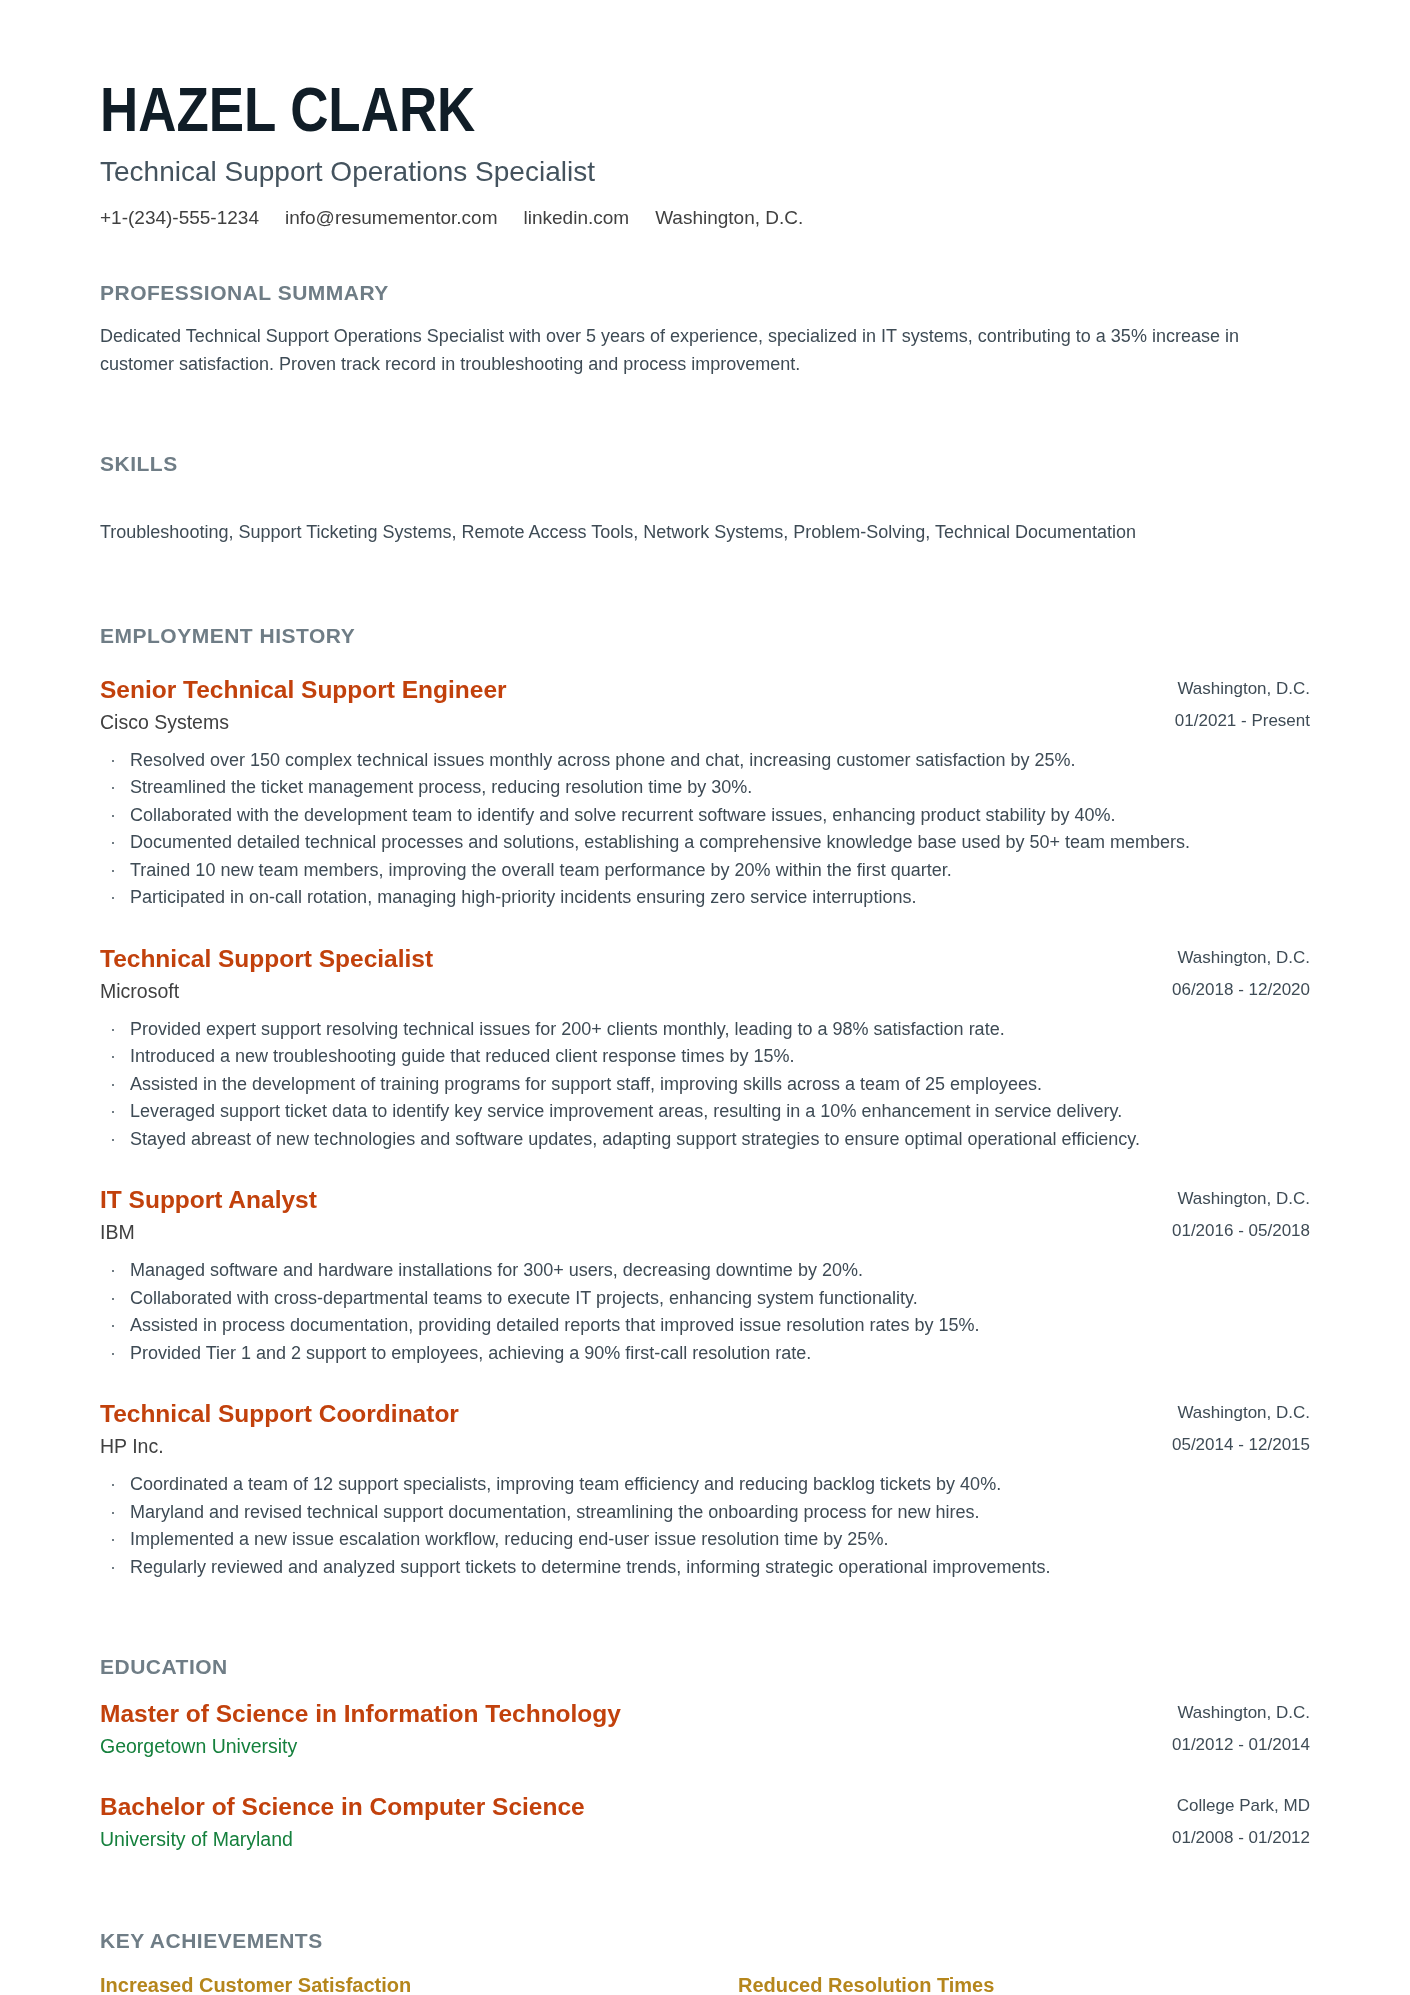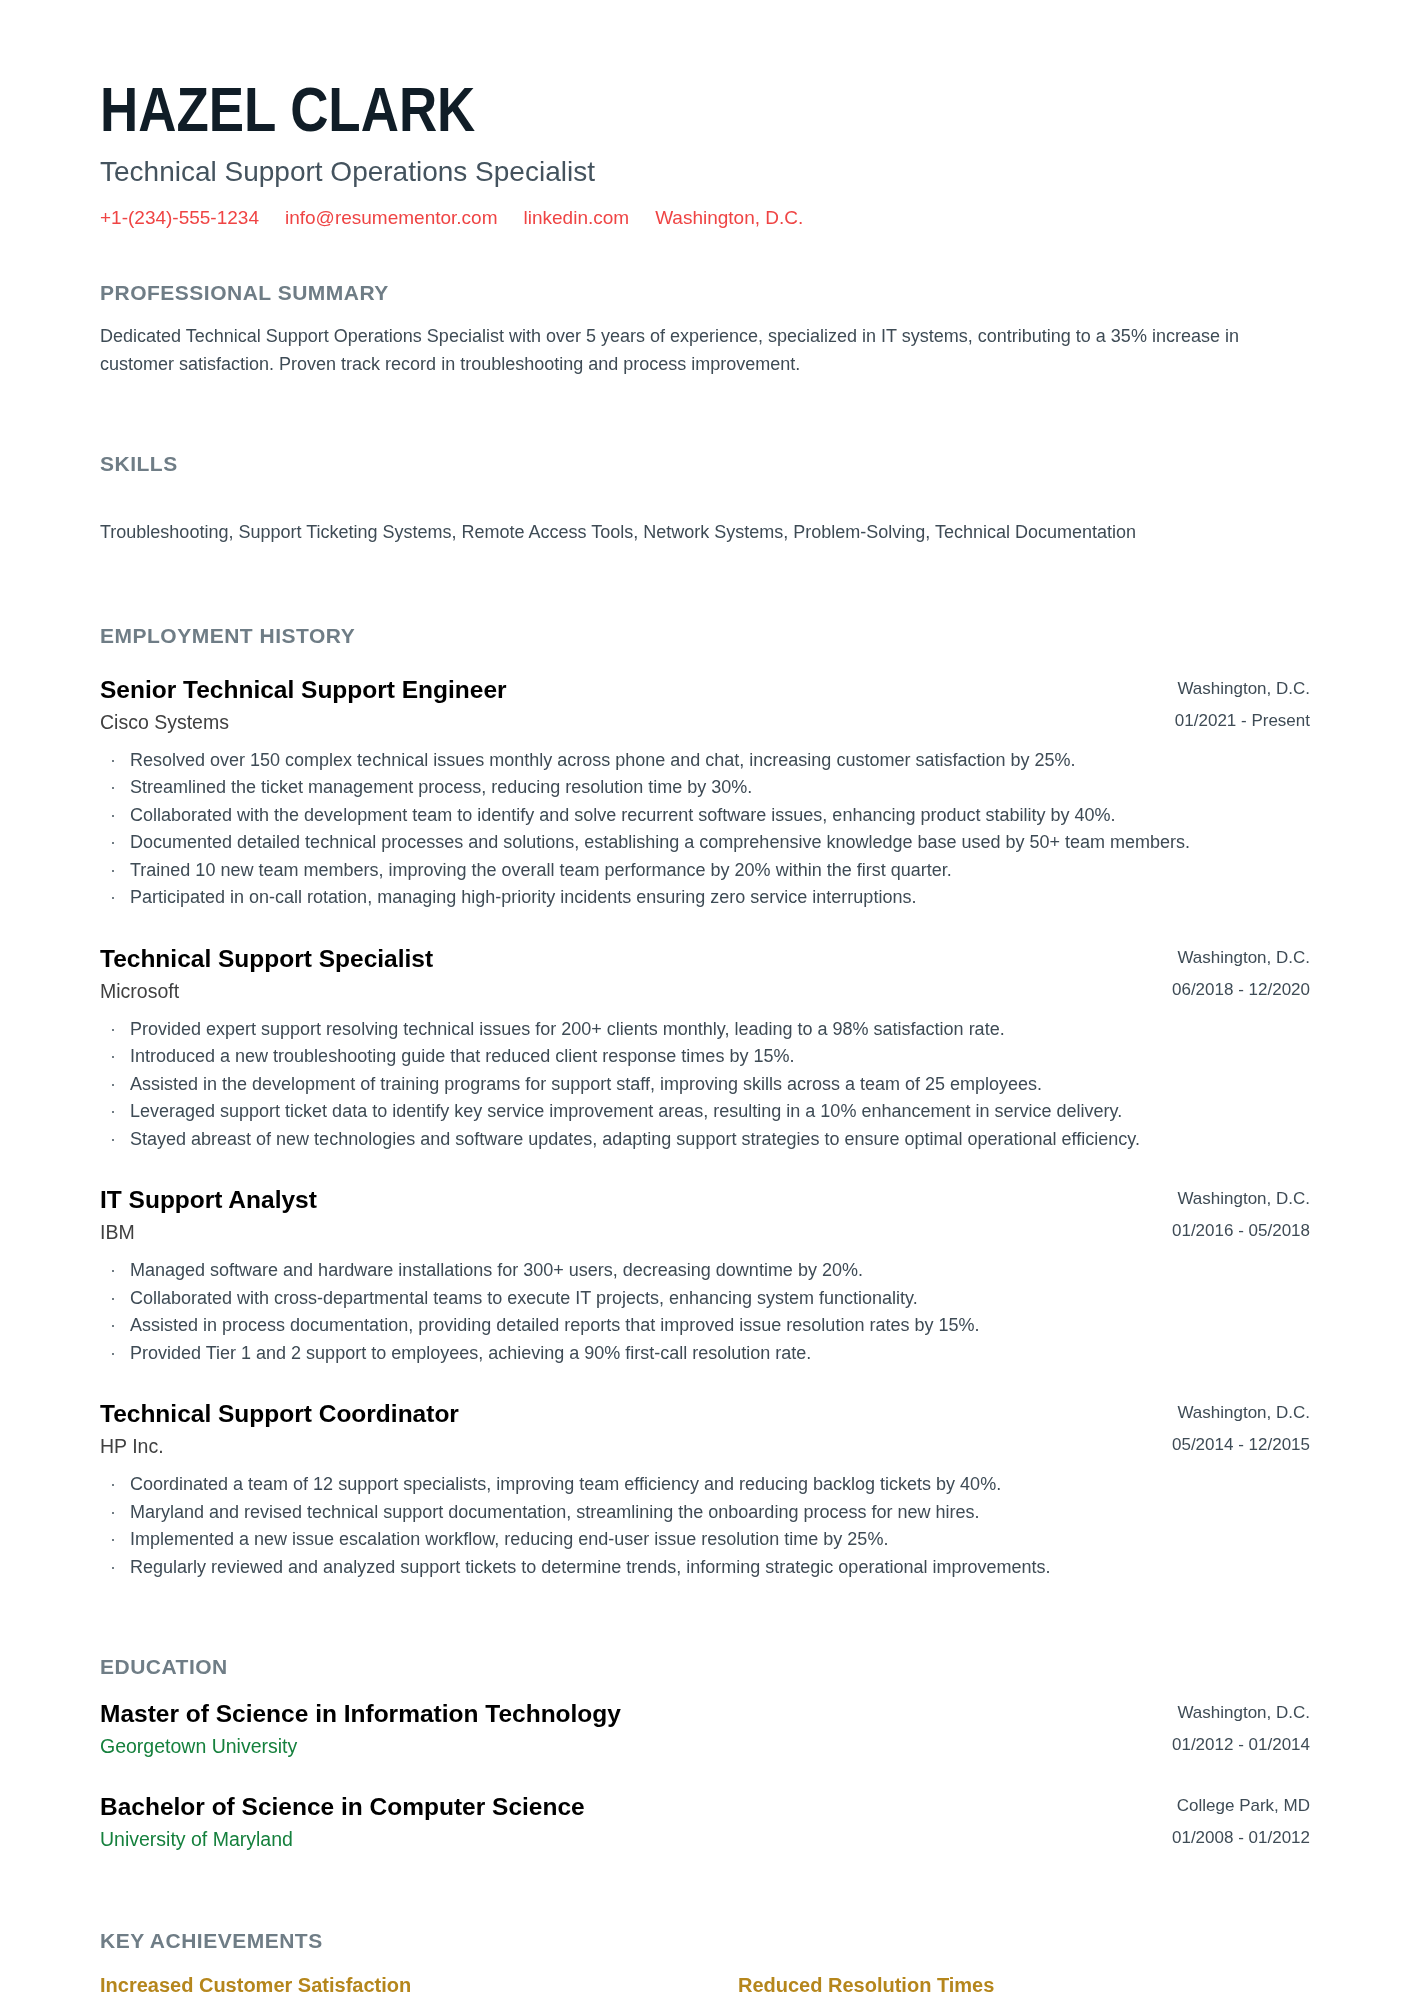--- a/index.html
+++ b/index.html
@@ -12,35 +12,35 @@
     overflow:hidden;
   }
   .page{flex:1;padding:78px 100px 0 100px;}
   
   .name{
     margin:0;font-size:63px;font-weight:700;color:#101d27;line-height:1;
     letter-spacing:0;display:inline-block;transform:scaleX(.84);transform-origin:left center;
     white-space:nowrap;
   }
   .subtitle{margin-top:15px;font-size:28px;color:#44535e;line-height:1.15;}
-  .contact{margin-top:19px;display:flex;gap:26px;font-size:19px;color:#ef4444;}
+  .contact{margin-top:19px;display:flex;gap:26px;font-size:19px;color:#404040;}
   
   .sec-h{
     margin:0;font-size:21px;font-weight:700;color:#6f7d86;letter-spacing:.5px;line-height:1.15;
   }
   .mt-summary{margin-top:52px;}
   .summary-text{margin-top:17px;font-size:18px;line-height:28px;max-width:1210px;}
   .mt-skills{margin-top:74px;}
   .skills-text{margin-top:42px;font-size:18px;line-height:28px;}
   .mt-employ{margin-top:78px;}
   
   .entry{margin-top:26px;}
   .entry + .entry{margin-top:32px;}
   .entry-head{display:flex;justify-content:space-between;align-items:flex-start;}
-  .entry-title{margin:0;font-size:24.5px;font-weight:700;color:#000000;line-height:30px;}
+  .entry-title{margin:0;font-size:24.5px;font-weight:700;color:#c2410c;line-height:30px;}
   .entry-sub{margin-top:5px;font-size:19.5px;color:#404040;line-height:24px;}
   .entry-sub.plain{color:#15803d;}
   .entry-meta{text-align:right;font-size:17px;color:#3e4b55;line-height:1;flex-shrink:0;padding-top:5px;}
   .entry-meta .dates{margin-top:15px;}
   .bullets{margin-top:13px;}
   .bullet{display:flex;font-size:18px;line-height:27.5px;}
   .dot{width:30px;padding-left:10px;box-sizing:border-box;flex-shrink:0;color:#5a6770;}
   .btext{flex:1;}
   
   .mt-edu{margin-top:74px;}

